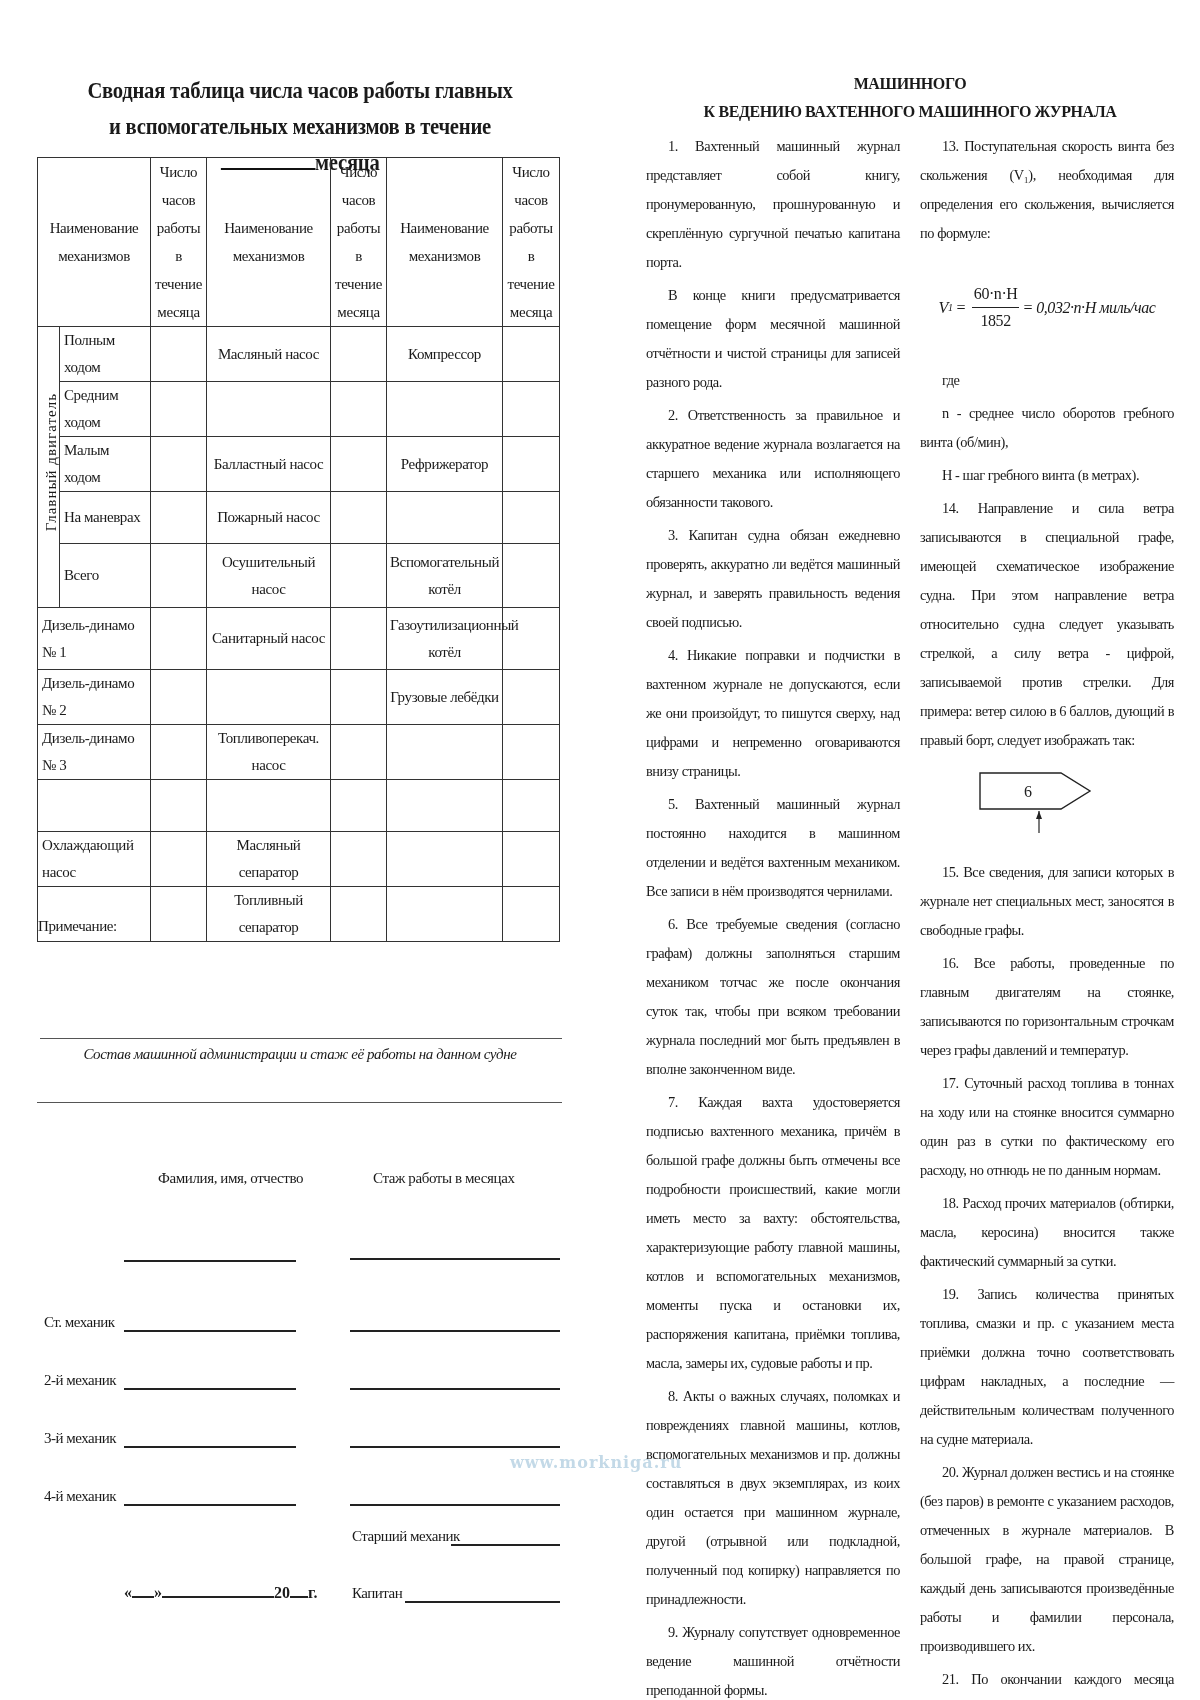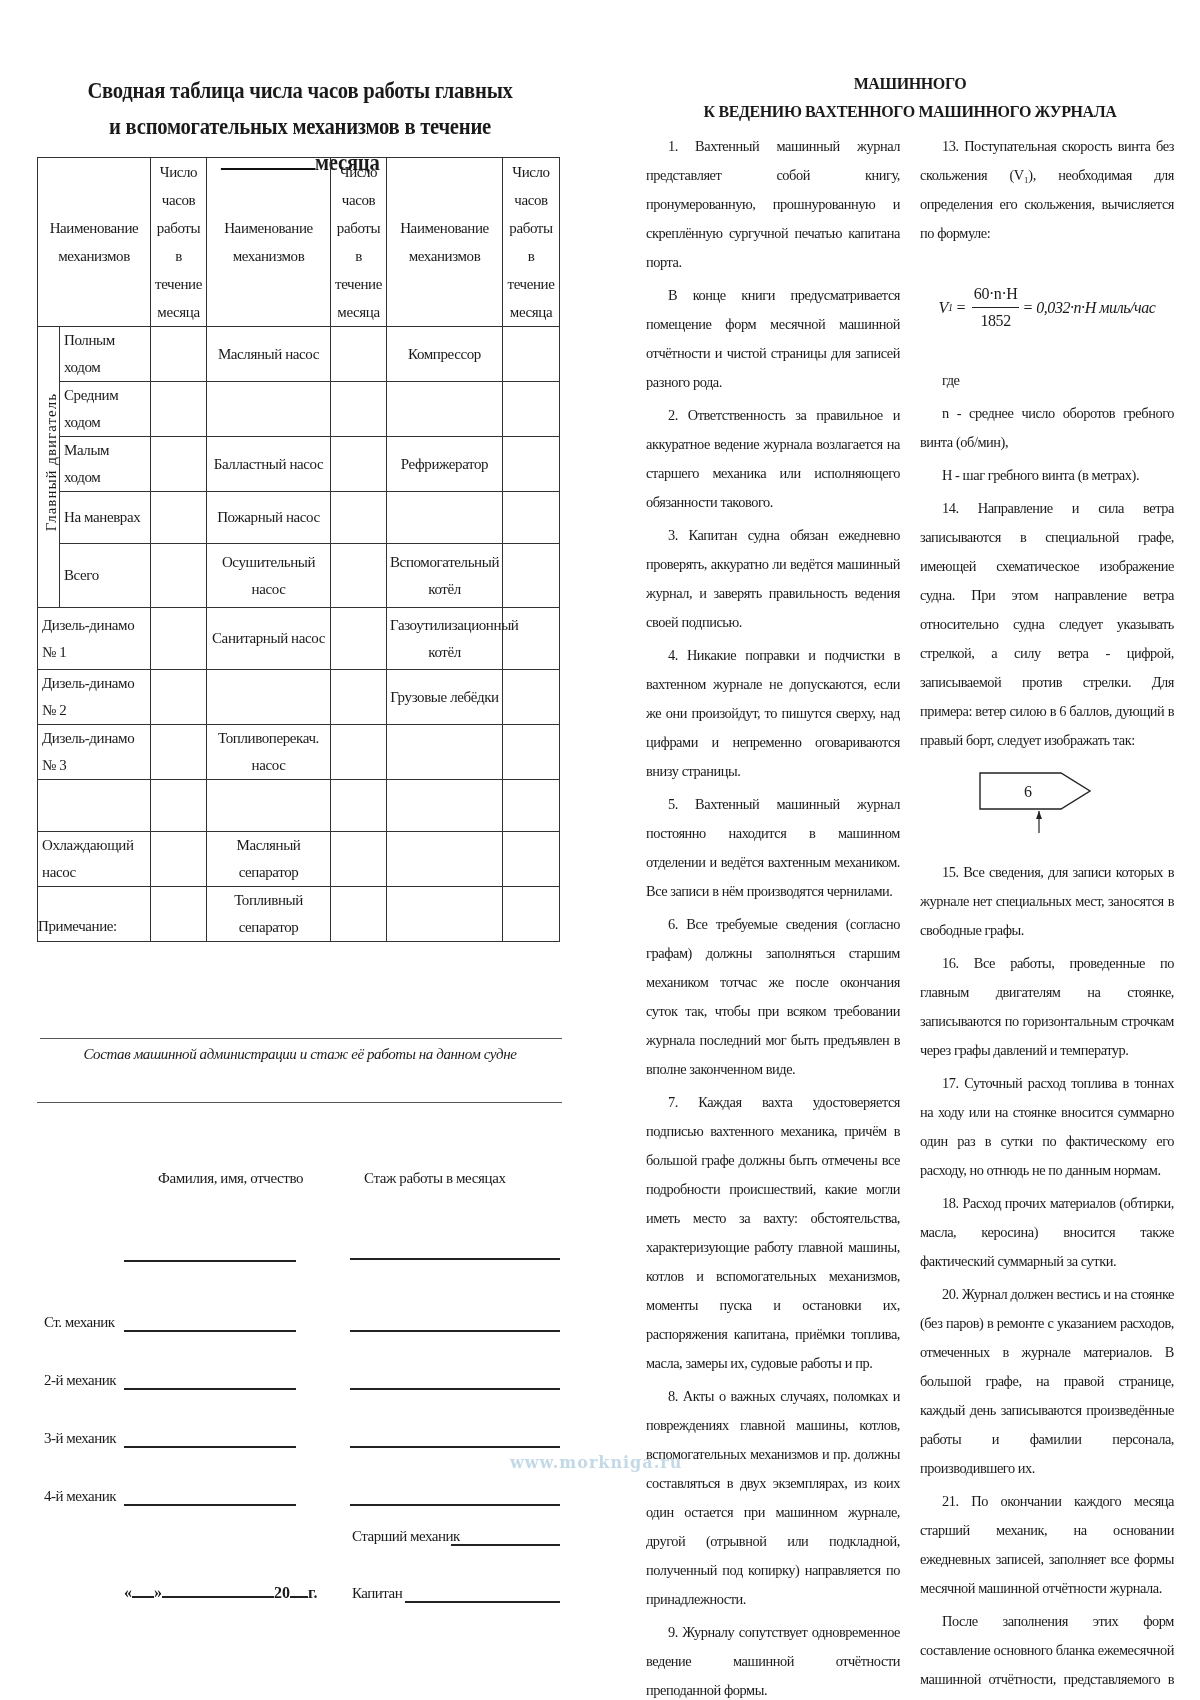--- a/index.html
+++ b/index.html
@@ -164,21 +164,21 @@
     </tbody>
 </table>
 
 <div class="abs note">Примечание:</div>
 
 <div class="abs hr" style="left:40px; top:1038px; width:522px;"></div>
 <div class="abs compo">Состав машинной администрации и стаж её работы на данном судне</div>
 <div class="abs hr" style="left:37px; top:1102px; width:525px;"></div>
 
 <div class="abs colhdr" style="left:158px; top:1170px;">Фамилия, имя, отчество</div>
-<div class="abs colhdr" style="left:364px; top:1170px;">Стаж работы в месяцах</div>
+<div class="abs colhdr" style="left:373px; top:1170px;">Стаж работы в месяцах</div>
 
 <div class="abs sigline" style="left:124px; top:1260px; width:172px;"></div>
 <div class="abs sigline" style="left:350px; top:1258px; width:210px;"></div>
 
 <div id="roles">
     <div class="abs rolelbl" style="left:44px; top:1314px;">Ст. механик</div>
     <div class="abs sigline" style="left:124px; top:1330px; width:172px;"></div>
     <div class="abs sigline" style="left:350px; top:1330px; width:210px;"></div>
     <div class="abs rolelbl" style="left:44px; top:1372px;">2-й механик</div>
     <div class="abs sigline" style="left:124px; top:1388px; width:172px;"></div>
@@ -241,19 +241,20 @@
       <line x1="123" y1="52" x2="123" y2="74" stroke="#222" stroke-width="1.2"></line>
       <polygon points="123,52 120,60 126,60" fill="#222"></polygon>
       <text x="108" y="38" font-size="16" font-family="Liberation Serif, serif" fill="#222">6</text>
     </svg>
   </div>
   <div id="col2after">
       <p>15. Все сведения, для записи которых в журнале нет специальных мест, заносятся в свободные графы.</p>
       <p>16. Все работы, проведенные по главным двигателям на стоянке, записываются по горизонтальным строчкам через графы давлений и температур.</p>
       <p>17. Суточный расход топлива в тоннах на ходу или на стоянке вносится суммарно один раз в сутки по фактическому его расходу, но отнюдь не по данным нормам.</p>
       <p>18. Расход прочих материалов (обтирки, масла, керосина) вносится также фактический суммарный за сутки.</p>
+      <p>19. Запись количества принятых топлива, смазки и пр. с указанием места приёмки должна точно соответствовать цифрам накладных, а последние — действительным количествам полученного на судне материала.</p>
       <p>20. Журнал должен вестись и на стоянке (без паров) в ремонте с указанием расходов, отмеченных в журнале материалов. В большой графе, на правой странице, каждый день записываются произведённые работы и фамилии персонала, производившего их.</p>
       <p>21. По окончании каждого месяца старший механик, на основании ежедневных записей, заполняет все формы месячной машинной отчётности журнала.</p>
       <p>После заполнения этих форм составление основного бланка ежемесячной машинной отчётности, представляемого в механико-судовую службу, не представляет труда, так как указанный бланк является полной копией указанных выше форм.</p>
     </div>
 </div>
 
 <div class="abs watermark">www.morkniga.ru</div>
 
 </body></html>

